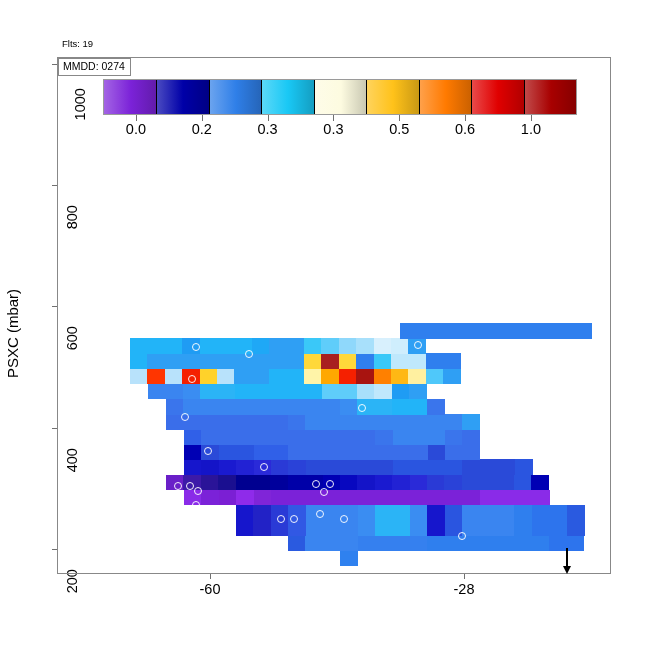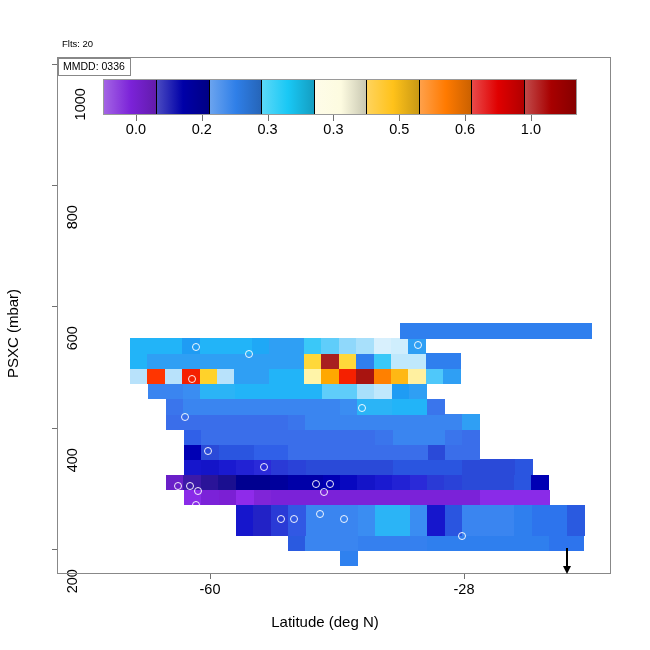--- a/index.html
+++ b/index.html
@@ -52,22 +52,22 @@
   #arrow{position:absolute;left:562px;top:548px;width:10px;height:26px;}
 </style>
 </head>
 <body>
 
 <div id="stage">
 
 
   <div id="frame" style="z-index: 5; background: transparent;"></div>
 
-  <div id="flts">Flts: 20</div>
-  <div id="mmdd" style="z-index: 6;">MMDD: 0336</div>
+  <div id="flts">Flts: 19</div>
+  <div id="mmdd" style="z-index: 6;">MMDD: 0274</div>
 
   <div id="cbwrap" style="z-index: 6;">
     <div id="cbar">
         <div class="cbseg" style="left: 0px; width: 54px; background: linear-gradient(to right, rgb(163, 100, 228), rgb(123, 34, 216), rgb(96, 27, 168));"></div>
         <div class="cbseg" style="left: 52.4444px; width: 54px; background: linear-gradient(to right, rgb(77, 77, 194), rgb(0, 0, 168), rgb(0, 0, 131));"></div>
         <div class="cbsep" style="left: 52.4444px;"></div>
         <div class="cbseg" style="left: 104.889px; width: 54px; background: linear-gradient(to right, rgb(109, 165, 239), rgb(47, 127, 232), rgb(37, 99, 181));"></div>
         <div class="cbsep" style="left: 104.889px;"></div>
         <div class="cbseg" style="left: 157.333px; width: 54px; background: linear-gradient(to right, rgb(94, 217, 248), rgb(25, 200, 245), rgb(20, 156, 191));"></div>
         <div class="cbsep" style="left: 157.333px;"></div>
@@ -92,21 +92,20 @@
       <div class="cblab" style="left: 230.417px;">0.3</div>
       <div class="cbtick" style="left: 296.25px;"></div>
       <div class="cblab" style="left: 296.25px;">0.5</div>
       <div class="cbtick" style="left: 362.083px;"></div>
       <div class="cblab" style="left: 362.083px;">0.6</div>
       <div class="cbtick" style="left: 427.917px;"></div>
       <div class="cblab" style="left: 427.917px;">1.0</div>
     </div>
 
   <div id="ytitle">PSXC (mbar)</div>
-  <div id="xtitle">Latitude (deg N)</div>
 
   <svg id="arrow" viewBox="0 0 10 26" style="z-index: 6;">
     <line x1="5" y1="0" x2="5" y2="22" stroke="#000" stroke-width="2"></line>
     <polygon points="5,26 1,18 9,18" fill="#000"></polygon>
   </svg>
 
 <div class="ytick" style="left: 52px; top: 549px;"></div>
     <div class="ylab" style="left: 48px; top: 549px;">200</div>
     <div class="ytick" style="left: 52px; top: 428px;"></div>
     <div class="ylab" style="left: 48px; top: 428px;">400</div>

